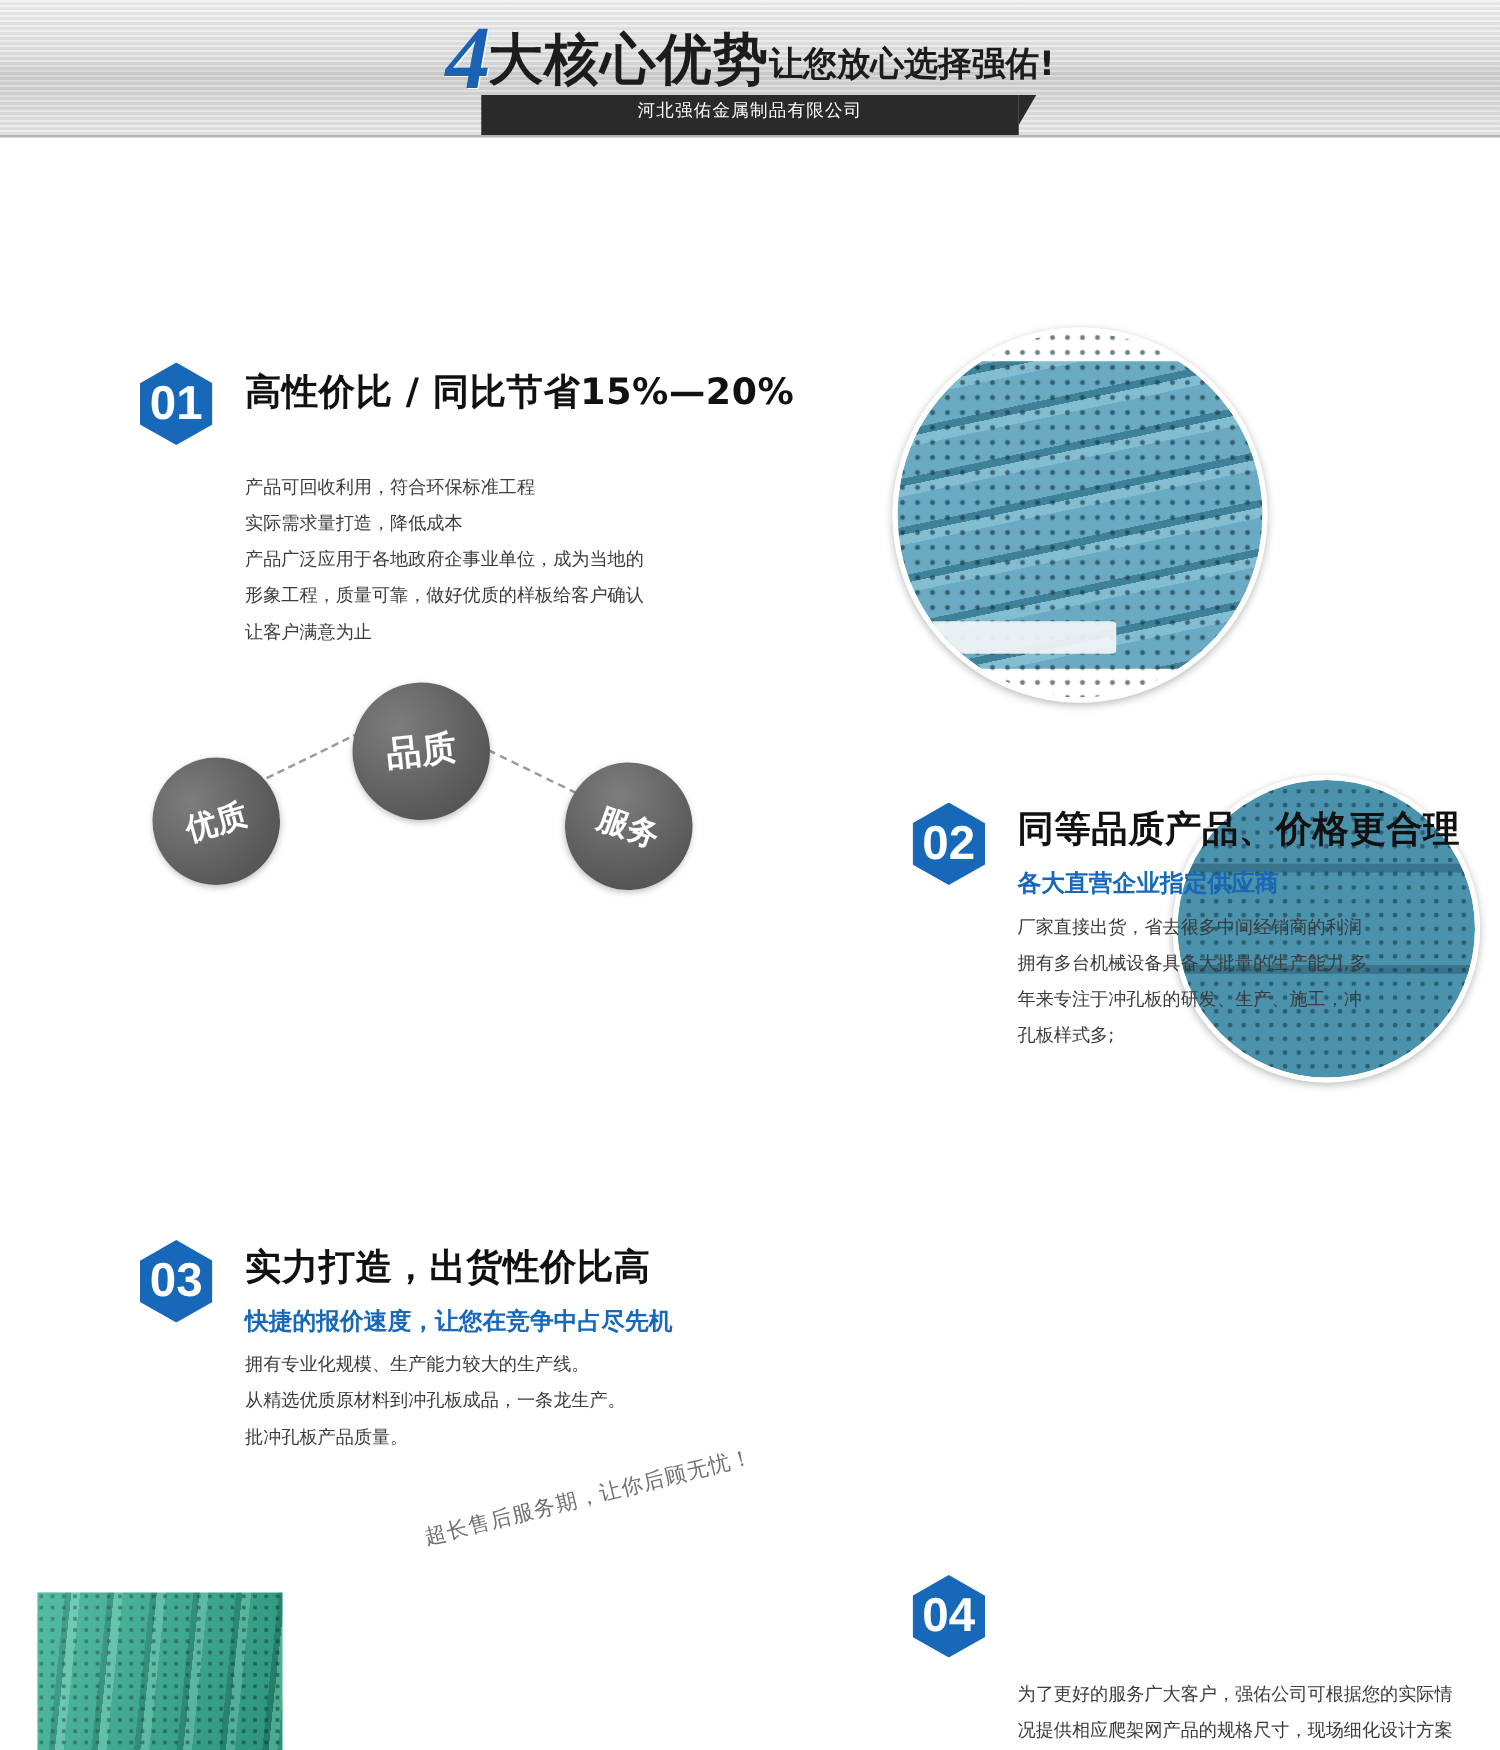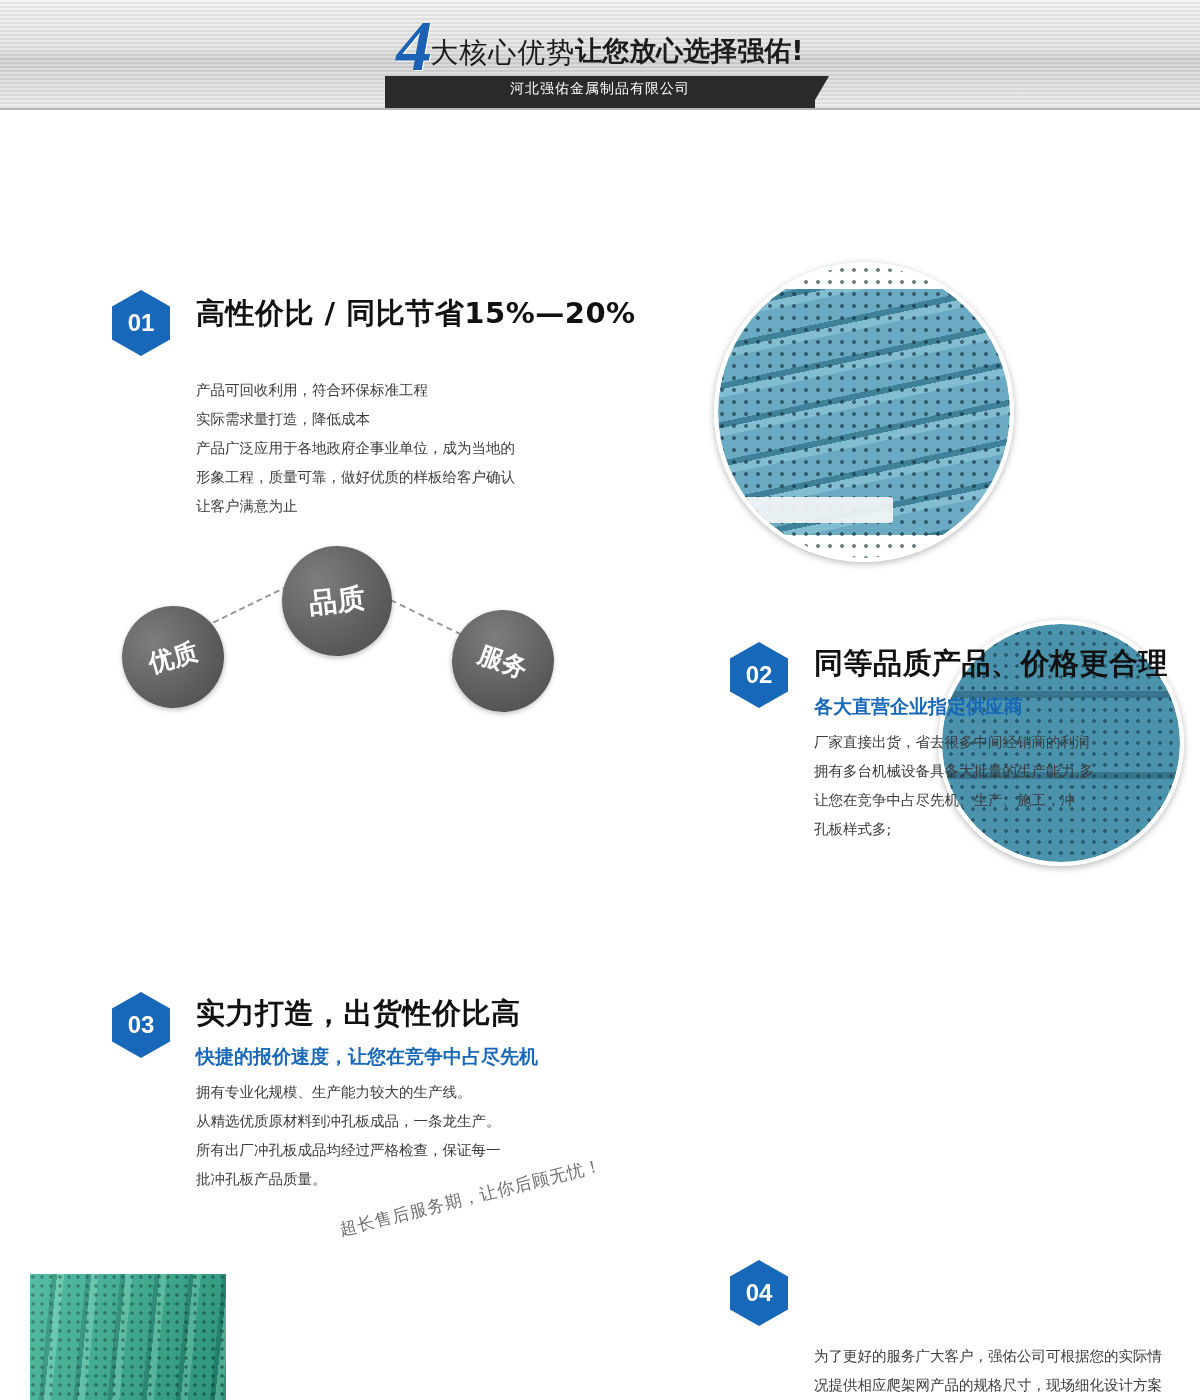--- a/index.html
+++ b/index.html
@@ -47,22 +47,22 @@
     font-size: 72px;
     font-weight: bold;
     font-style: italic;
     color: #1b62b4;
     letter-spacing: -2px;
     vertical-align: -6px;
     text-shadow: 1px 1px 0 #ffffff;
   }
   .head-main {
     font-family: "DejaVu Sans", sans-serif;
-    font-size: 28px;
-    font-weight: normal;
+    font-size: 44px;
+    font-weight: bold;
     color: #1c1c1c;
     letter-spacing: 1px;
     vertical-align: 2px;
   }
   .head-sub {
     font-family: "DejaVu Sans", sans-serif;
     font-size: 27px;
     font-weight: bold;
     color: #1c1c1c;
     margin-left: 0;
@@ -98,21 +98,21 @@
     height: 1292px;
   }
   .abs { position: absolute; }
 
   .num-badge {
     width: 58px;
     height: 66px;
     background: #1768b9;
     color: #fff;
     font-family: "Liberation Sans", sans-serif;
-    font-size: 24px;
+    font-size: 38px;
     font-weight: bold;
     text-align: center;
     line-height: 66px;
     clip-path: polygon(50% 0%, 100% 25%, 100% 75%, 50% 100%, 0% 75%, 0% 25%);
   }
 
   .title-main {
     font-family: "DejaVu Sans", sans-serif;
     font-size: 29px;
     font-weight: bold;
@@ -285,35 +285,34 @@
   <div class="abs" style="left:730px; top:532px;">
     <div class="num-badge">02</div>
   </div>
   <div class="abs" style="left:814px; top:534px; width:380px;">
     <div class="title-main">同等品质产品、价格更合理</div>
     <div class="title-sub">各大直营企业指定供应商</div>
   </div>
   <div class="abs body-text" style="left:814px; top:618px; width:380px;">
     <div>厂家直接出货，省去很多中间经销商的利润</div>
     <div>拥有多台机械设备具备大批量的生产能力,多</div>
-    <div>让您在竞争中占尽先机、生产、施工，冲</div>
+    <div>年来专注于冲孔板的研发、生产、施工，冲</div>
     <div>孔板样式多;</div>
   </div>
 
   <div class="abs" style="left:112px; top:882px;">
     <div class="num-badge">03</div>
   </div>
   <div class="abs" style="left:196px; top:884px; width:400px;">
     <div class="title-main">实力打造，出货性价比高</div>
     <div class="title-sub">快捷的报价速度，让您在竞争中占尽先机</div>
   </div>
   <div class="abs body-text" style="left:196px; top:968px; width:400px;">
     <div>拥有专业化规模、生产能力较大的生产线。</div>
     <div>从精选优质原材料到冲孔板成品，一条龙生产。</div>
-    <div>所有出厂冲孔板成品均经过严格检查，保证每一</div>
     <div>批冲孔板产品质量。</div>
   </div>
 
   <div class="watermark abs" style="left:336px; top:1076px;">超长售后服务期，让你后顾无忧！</div>
 
   <div class="abs" style="left:730px; top:1150px;">
     <div class="num-badge">04</div>
   </div>
   <div class="abs body-text" style="left:814px; top:1232px; width:388px;">
     <div>为了更好的服务广大客户，强佑公司可根据您的实际情</div>

